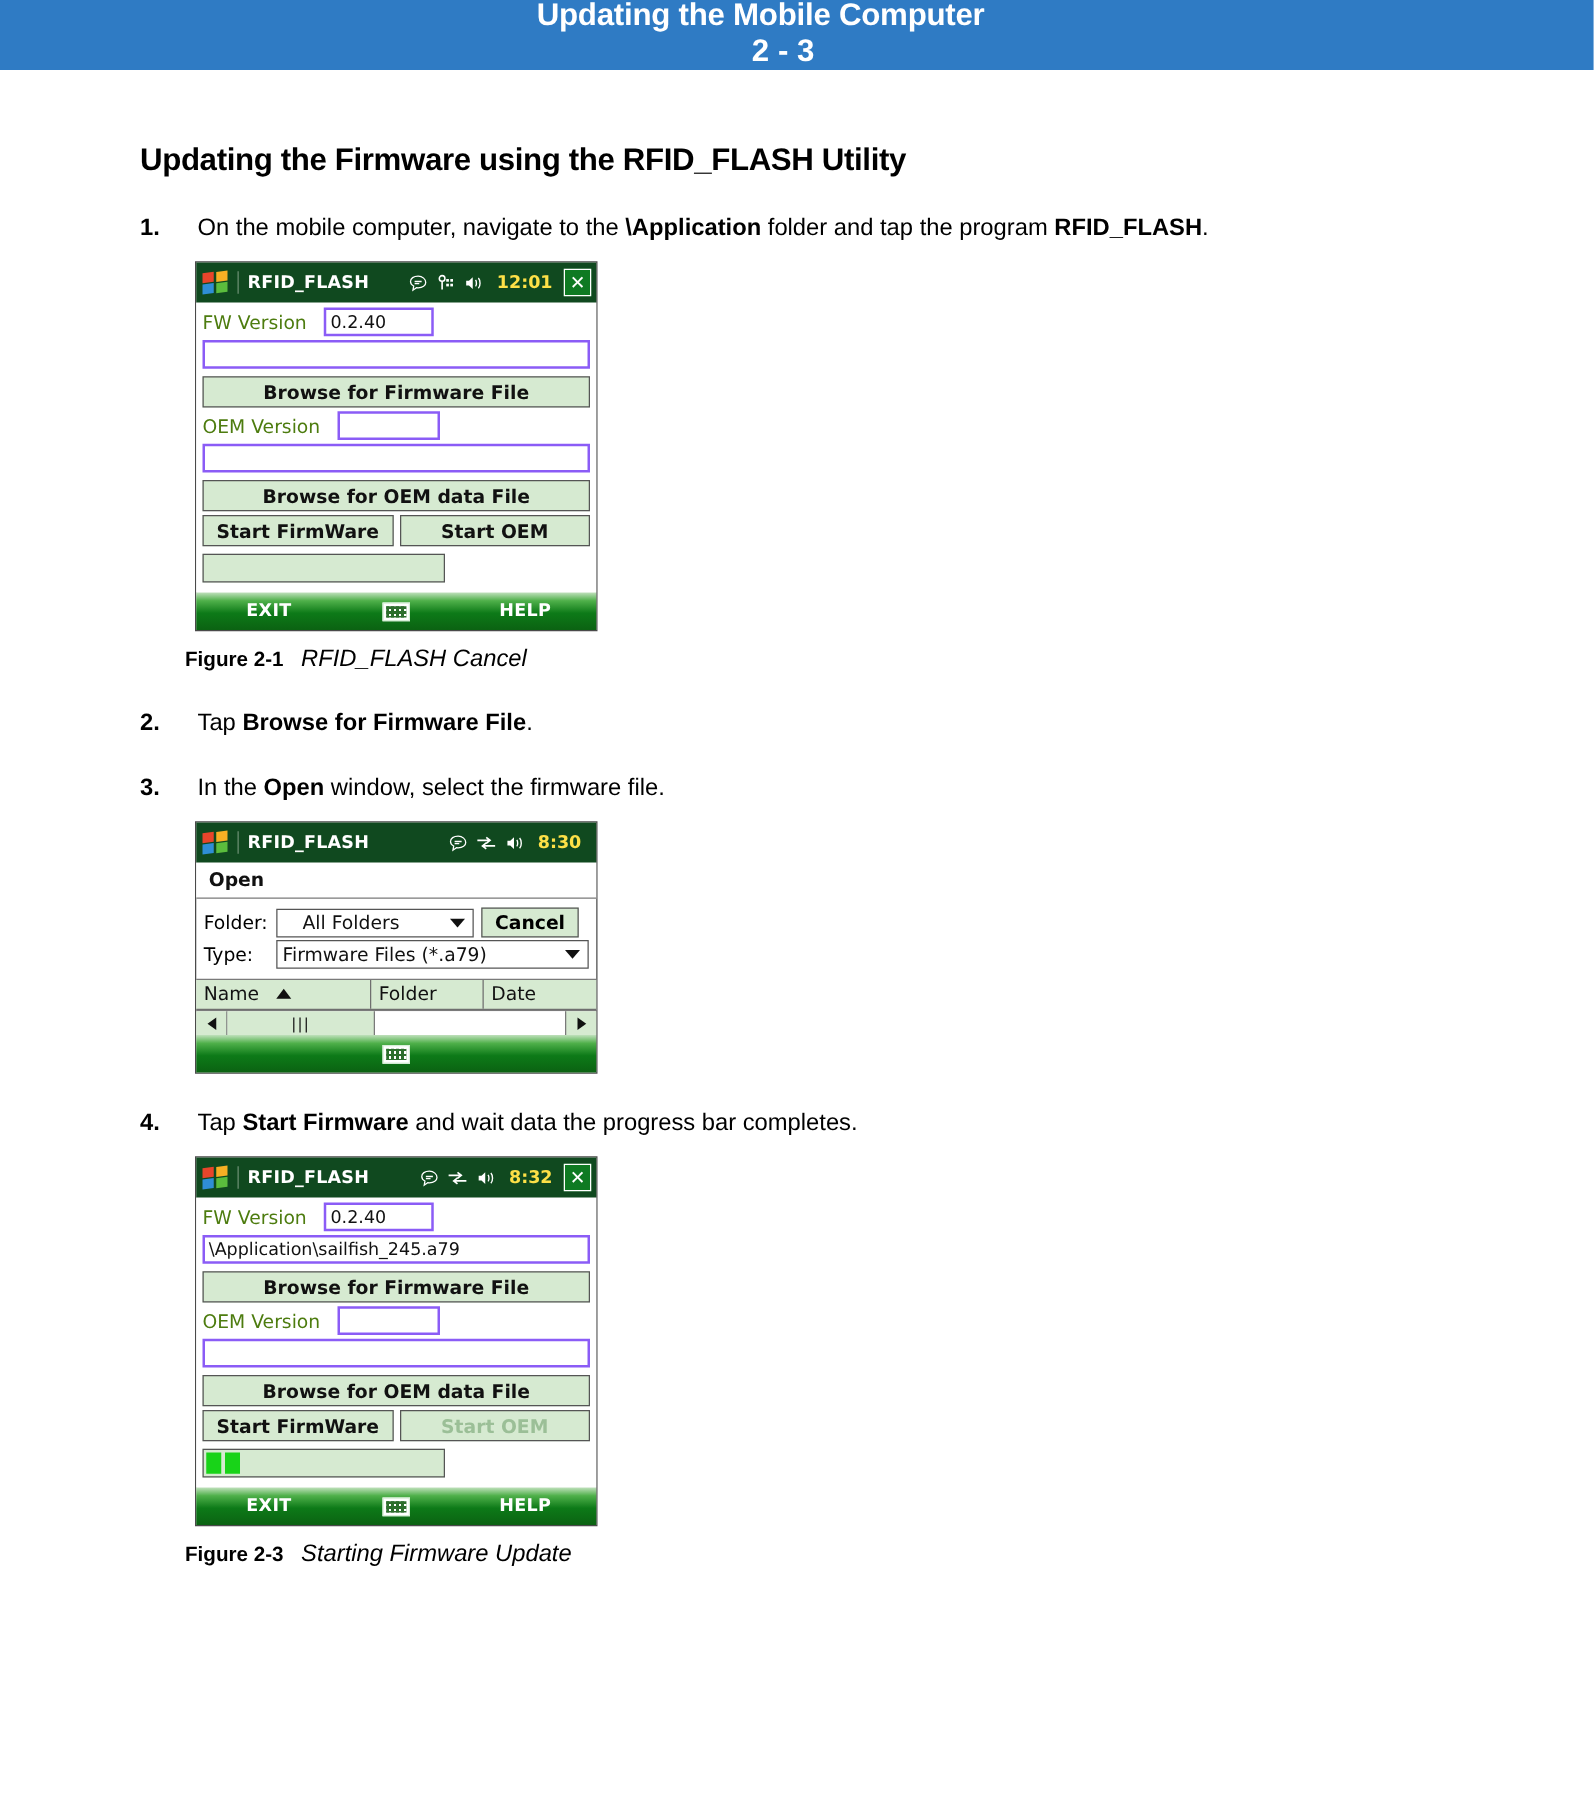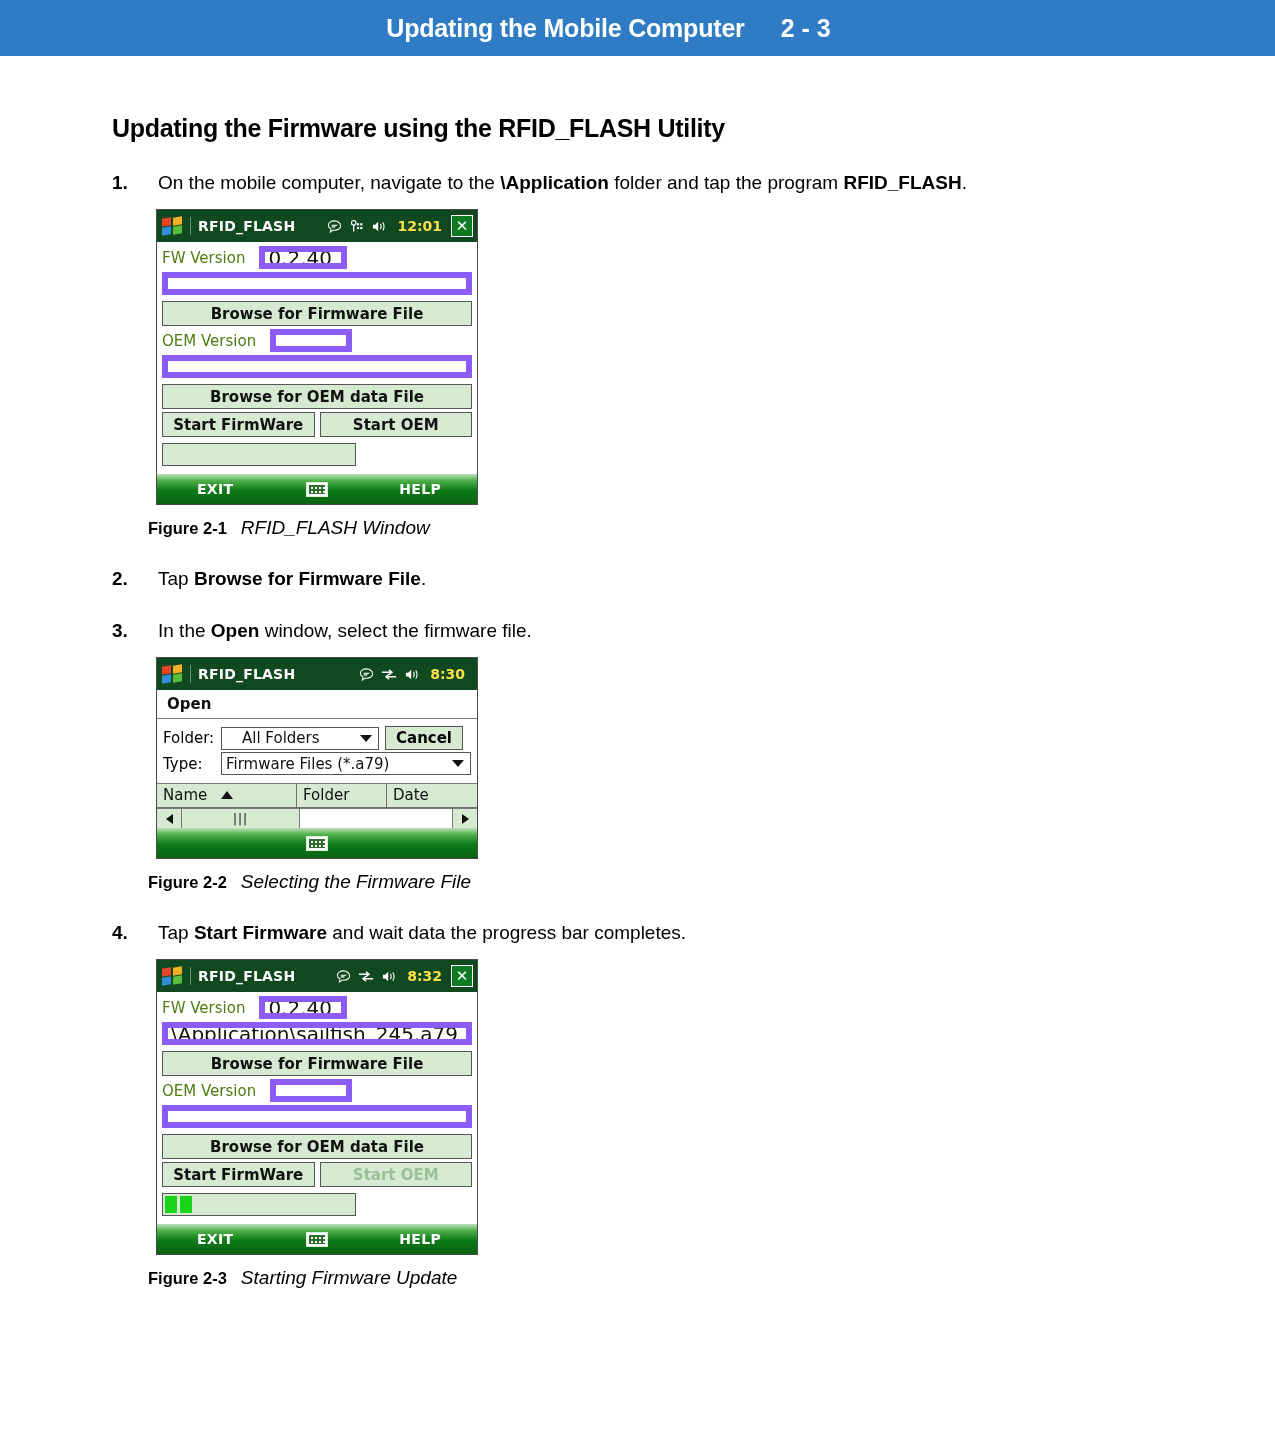--- a/index.html
+++ b/index.html
@@ -14,22 +14,23 @@
     overflow: hidden;
   }
 
   
   .page-header {
     width: 1275px;
     height: 56px;
     background: #2f7bc4;
     display: flex;
     align-items: center;
-    justify-content: center;
+    justify-content: flex-end;
     padding-right: 58px;
+    flex-direction: column;
   }
   .page-header .hdr-title {
     color: #ffffff;
     font-size: 25px;
     font-weight: 600;
     letter-spacing: -0.2px;
     font-family: "Liberation Sans", sans-serif;
   }
   .page-header .hdr-page {
     color: #ffffff;
@@ -123,23 +124,23 @@
     display:flex; align-items:center; justify-content:center;
     margin-left:9px; margin-right:4px;
   }
   .tb-spacer { width:12px; }
 
   .clientarea { background:#ffffff; padding:4px 5px 5px 5px; }
 
   .row { display:flex; align-items:center; margin-bottom:3px; }
   .lbl { font-size:15px; color:#4d7c0f; white-space:nowrap; }
   .field {
-    border:6px solid #8b5cf6; background:#ffffff; height:23px;
+    border:2px solid #8b5cf6; background:#ffffff; height:23px;
     display:flex; align-items:center; padding:0 3px;
-    font-size:20px; color:#111; overflow:hidden; white-space:nowrap;
+    font-size:14px; color:#111; overflow:hidden; white-space:nowrap;
   }
   .field.fw   { width:88px; margin-left:14px; }
   .field.oem  { width:82px; margin-left:14px; }
   .field.full { width:100%; }
   .btn {
     border:1px solid #555; background:#d6ead1;
     height:25px; display:flex; align-items:center; justify-content:center;
     font-size:15px; font-weight:bold; color:#111; white-space:nowrap;
   }
   .btn.full { width:100%; }
@@ -328,21 +329,21 @@
     </div>
 
     <div class="softbar">
       <span class="sk left">EXIT</span>
       <span class="kbd-icon"></span>
       <span class="sk right">HELP</span>
     </div>
   </div>
 
   <div class="figcap">
-    <span class="fignum">Figure 2-1</span><span class="figtitle">RFID_FLASH Window</span>
+    <span class="fignum">Figure 2-1</span><span class="figtitle">RFID_FLASH Cancel</span>
   </div>
 
   <div class="step">
     <span class="num">2.</span>
     <span class="txt">
       <span>Tap </span><b>Browse for Firmware File</b><span>.</span>
     </span>
   </div>
 
   <div class="step">
@@ -418,23 +419,20 @@
       <span class="hs-btn right">
           <span class="hs-arrow-r"></span>
         </span>
     </div>
 
     <div class="softbar">
       <span class="kbd-icon"></span>
     </div>
   </div>
 
-  <div class="figcap">
-    <span class="fignum">Figure 2-2</span><span class="figtitle">Selecting the Firmware File</span>
-  </div>
 
   <div class="step">
     <span class="num">4.</span>
     <span class="txt">
       <span>Tap </span><b>Start Firmware</b><span> and wait data the progress bar completes.</span>
     </span>
   </div>
 
   <div class="device">
     <div class="titlebar">

